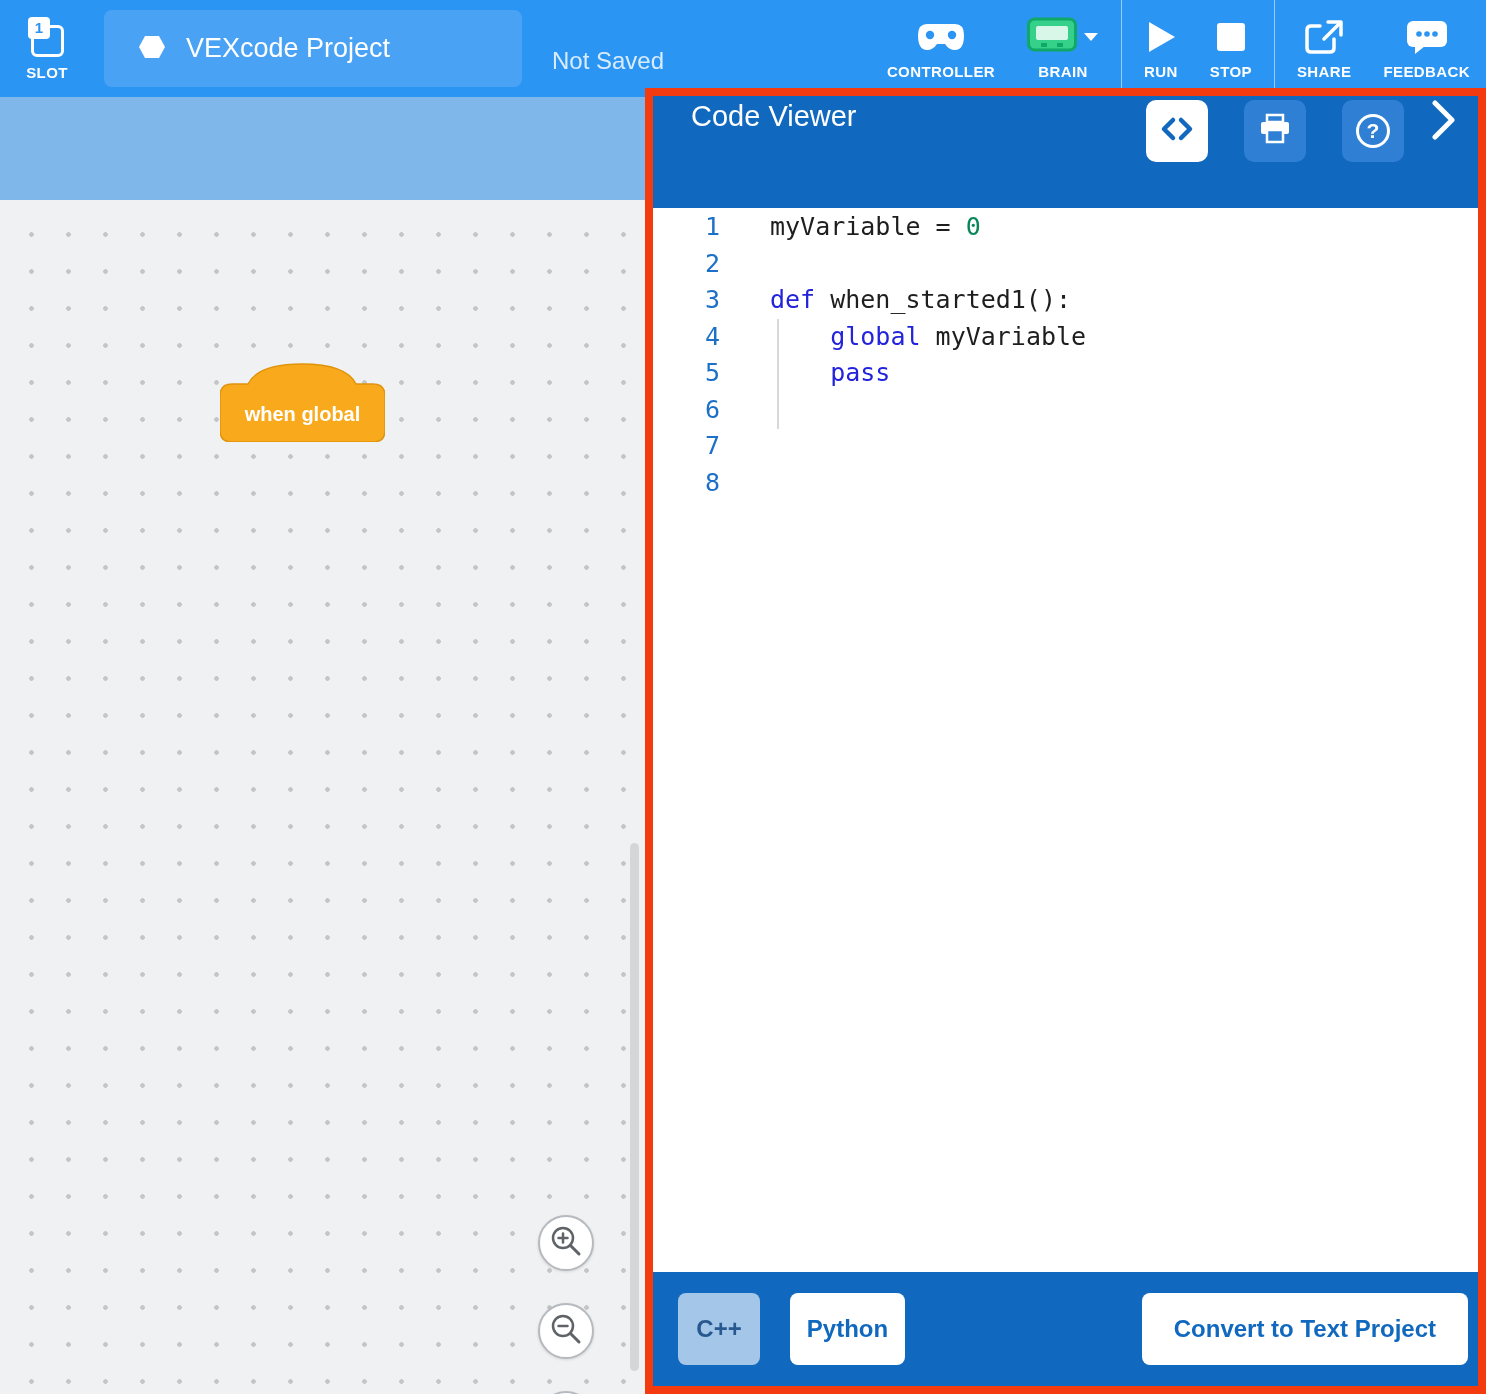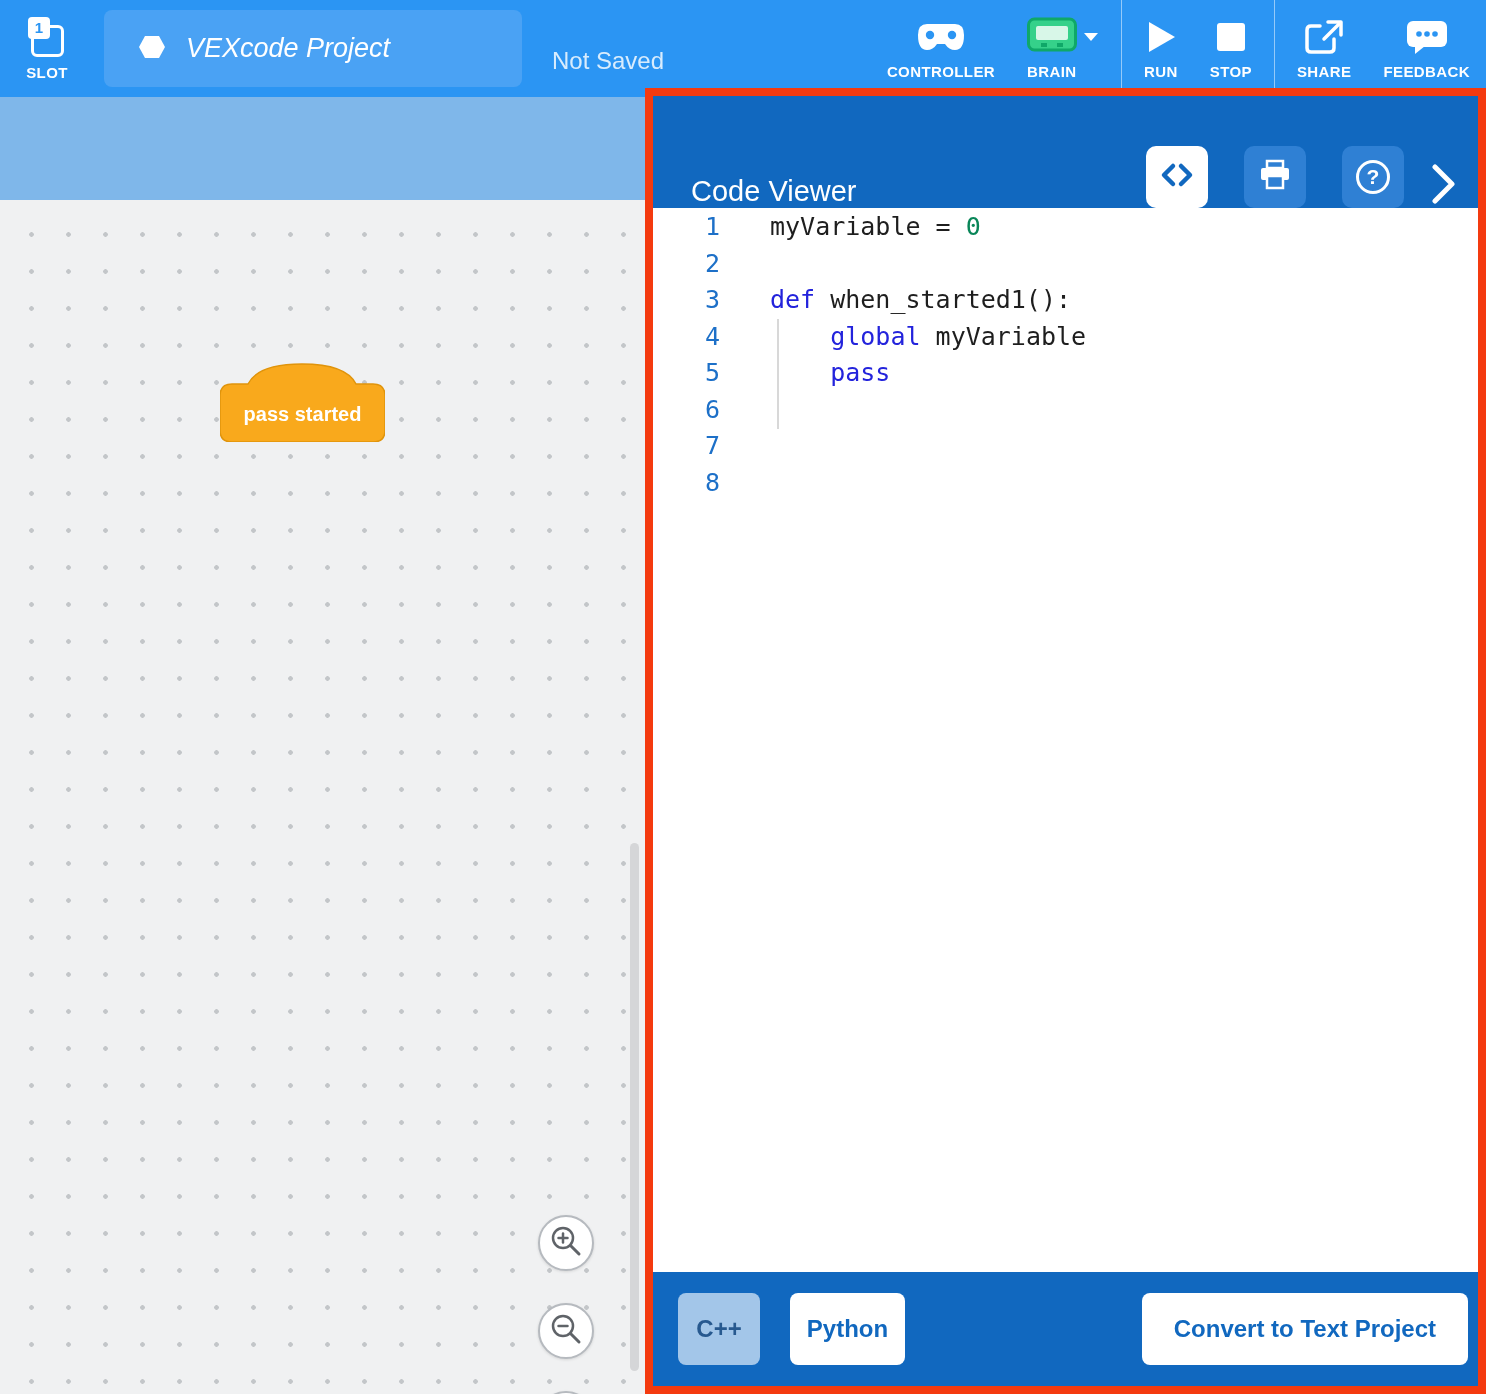--- a/index.html
+++ b/index.html
@@ -28,27 +28,26 @@
   .slot-icon .slot-chip {
     position: absolute; left: 0; top: 0; width: 22px; height: 22px;
     background: #fff; border-radius: 4px; display: flex; align-items: center; justify-content: center;
     font-weight: bold; font-size: 15px; color: #2b95f3;
   }
   .tb-label { color: #fff; font-size: 15px; font-weight: bold; letter-spacing: .4px; }
   .project-pill {
     margin-left: 10px; width: 418px; height: 77px; border-radius: 8px;
     background: #4aa2f4; display: flex; align-items: center; gap: 20px; padding: 0 34px;
     cursor: pointer;
-    font-style: italic;
   }
   .project-title { color: #fff; font-size: 27px; }
   .save-status { margin-left: 30px; color: rgba(255,255,255,0.82); font-size: 24px; margin-top: 25px; }
   .tb-spacer { flex: 1; }
   .tb-item {
-    display: flex; flex-direction: column; justify-content: center;
+    display: flex; flex-direction: column; align-items: center; justify-content: center;
     gap: 6px; height: 97px; padding: 0 16px; cursor: pointer;
   }
   .tb-item .icon-slot { height: 40px; display: flex; align-items: center; justify-content: center; gap: 6px; }
   .tb-divider { width: 1px; height: 97px; background: rgba(255,255,255,0.5); margin: 0 6px; }
 
   
   .left-area { position: absolute; left: 0; top: 97px; width: 645px; height: 1297px; }
   .palette-band { position: absolute; left: 0; top: 0; width: 645px; height: 103px; background: #7fb7ea; }
   .canvas {
     position: absolute; left: 0; top: 103px; right: 0; bottom: 0;
@@ -73,22 +72,22 @@
     position: absolute; left: 630px; top: 643px; width: 9px; height: 528px;
     background: #d5d6d8; border-radius: 5px; cursor: pointer;
   }
 
   
   .code-panel {
     position: absolute; left: 645px; top: 88px; width: 841px; height: 1306px;
     border: 8px solid #f43a0f; background: #fff; display: flex; flex-direction: column;
   }
   .cv-header {
-    height: 112px; background: #1168bf; display: flex; align-items: flex-end;
-    padding: 12px 22px 0 38px; flex: 0 0 auto;
+    height: 112px; background: #1168bf; display: flex; align-items: flex-start;
+    padding: 4px 22px 0 38px; flex: 0 0 auto;
   }
   .cv-title { flex: 1; color: #fff; font-size: 29px; font-weight: 500; }
   .cv-btn {
     width: 62px; height: 62px; border-radius: 10px; margin-left: 36px;
     display: flex; align-items: center; justify-content: center; cursor: pointer;
   }
   .cv-btn.white { background: #fff; }
   .cv-btn.blue { background: #2f80d4; }
   .cv-help-glyph {
     width: 34px; height: 34px; border: 3px solid #fff; border-radius: 50%;
@@ -232,21 +231,21 @@
 </div>
 
 <div class="left-area">
   <div class="palette-band"></div>
   <div class="canvas">
 
     <div class="when-started">
       <svg width="165" height="80" viewBox="0 0 165 80">
         <path d="M0 34 Q0 22 12 22 L28 22 Q38 2 82 2 Q126 2 136 22 L153 22 Q165 22 165 34 L165 68 Q165 80 153 80 L12 80 Q0 80 0 68 Z" fill="#f9a91c" stroke="#e0940b" stroke-width="1.5"></path>
       </svg>
-      <div class="block-label">pass started</div>
+      <div class="block-label">when global</div>
     </div>
 
     <div class="zoom-btn zoom-in">
       <span>
         <svg width="34" height="34" viewBox="0 0 34 34">
           <circle cx="14" cy="14" r="10" fill="none" stroke="#5f6368" stroke-width="2.5"></circle>
           <line x1="21.5" y1="21.5" x2="30" y2="30" stroke="#5f6368" stroke-width="3" stroke-linecap="round"></line>
           <line x1="14" y1="9.5" x2="14" y2="18.5" stroke="#5f6368" stroke-width="2.5" stroke-linecap="round"></line>
           <line x1="9.5" y1="14" x2="18.5" y2="14" stroke="#5f6368" stroke-width="2.5" stroke-linecap="round"></line>
         </svg>

